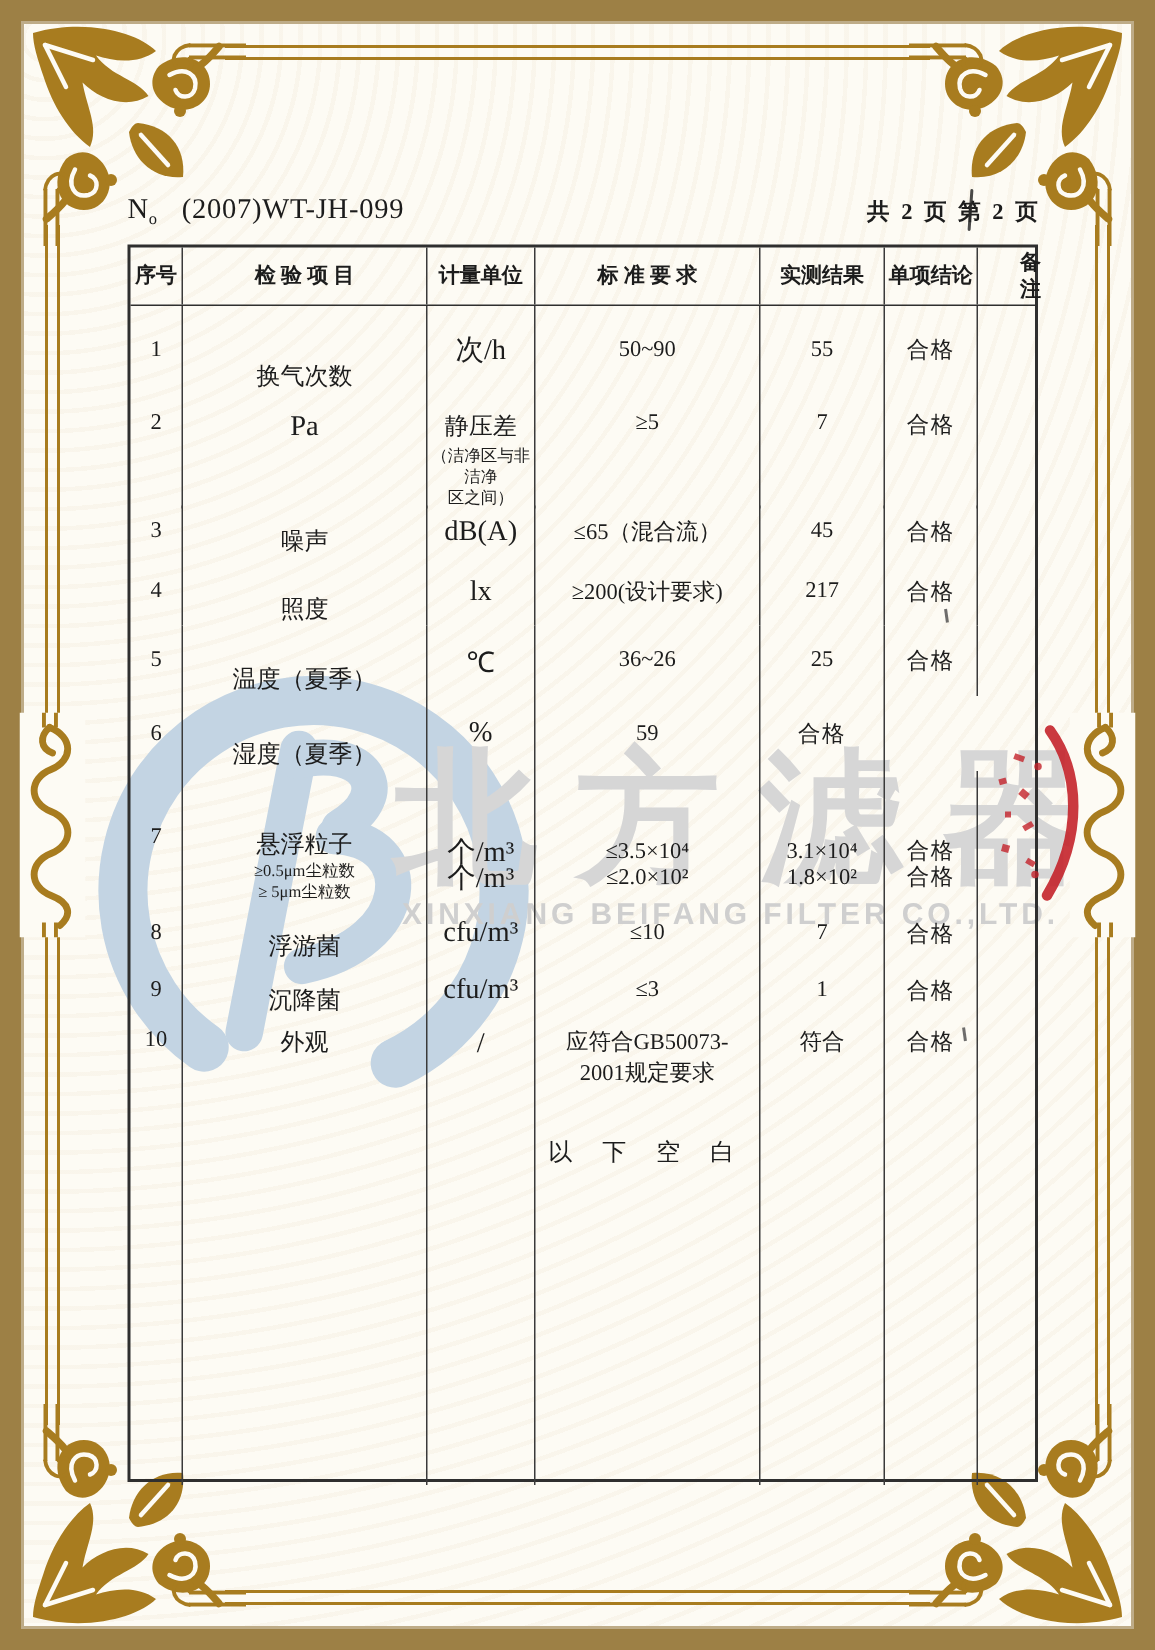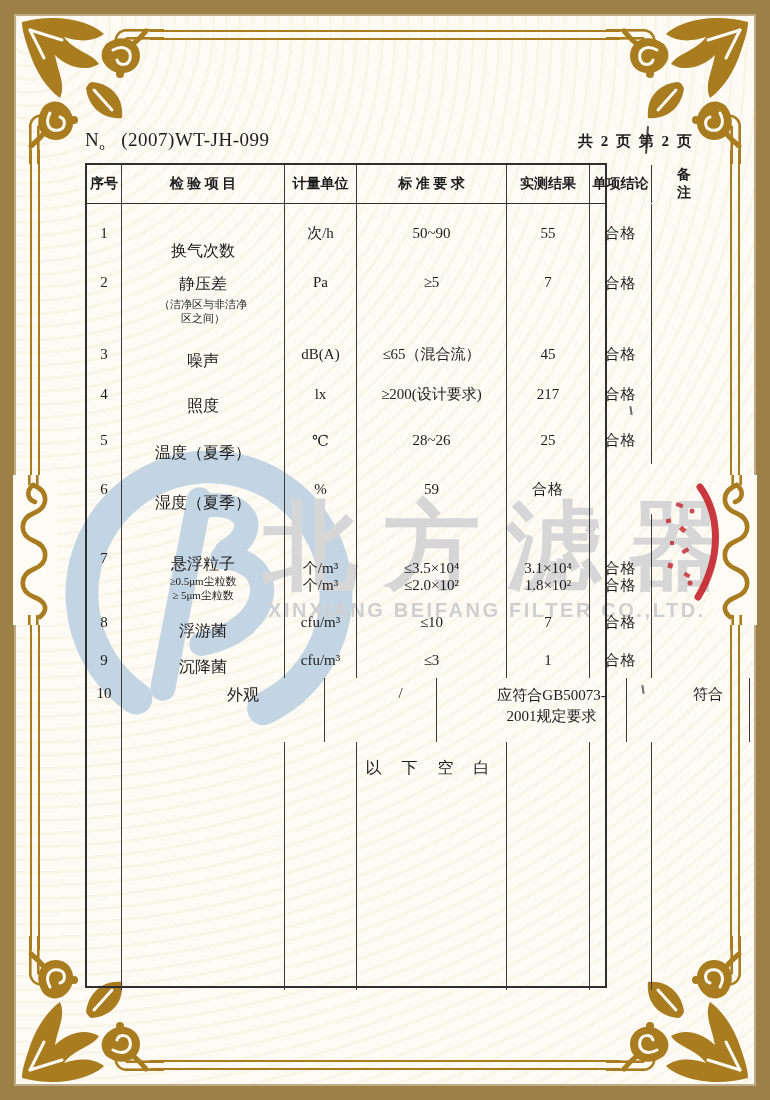--- a/index.html
+++ b/index.html
@@ -51,48 +51,48 @@
   .doc-no{position:absolute;left:85px;top:129px;font-size:19px;font-weight:normal;letter-spacing:.5px;}
   .doc-no .sub{font-size:11px;vertical-align:-4px;}
   .doc-no .num{margin-left:16px;}
   .page-info{position:absolute;left:578px;top:132px;font-size:15px;font-weight:bold;letter-spacing:2px;white-space:nowrap;}
   .pen-mark{position:absolute;left:646px;top:126px;width:2px;height:28px;background:#2a2a2a;
     transform:rotate(4deg);border-radius:1px;z-index:5;opacity:.85;}
   .tickmark{position:absolute;width:2px;height:9px;background:#4a4a4a;transform:rotate(-8deg);z-index:5;opacity:.8;}
   .tm1{left:630px;top:406px;}
   .tm2{left:642px;top:685px;}
   
-  .rpt-table{position:absolute;left:85px;top:163px;width:522px;height:825px;
-    border:2px solid #2f2f2f;box-sizing:border-box;background:transparent;}
+  .rpt-table{position:absolute;left:85px;top:163px;width:607px;height:825px;
+    border:2px solid #2f2f2f;box-sizing:border-box;background:transparent;font-family:Liberation Serif, serif;}
   .grid{display:grid;grid-template-columns:35px 163px 72px 150px 83px 62px 1fr;}
   .cell{border-right:1.2px solid #3a3a3a;box-sizing:border-box;display:flex;
     flex-direction:column;align-items:center;justify-content:center;
     text-align:center;white-space:pre-line;min-width:0;}
   .cell:last-child{border-right:none;margin-left:32px;}
   .thead{height:39px;border-bottom:1.5px solid #2f2f2f;box-sizing:border-box;}
   .thead .cell{font-weight:bold;font-size:14px;justify-content:center;}
   .trow .c-no{font-size:15px;}
   .trow .c-item{font-size:16px;justify-content:flex-end;}
-  .trow .c-unit{font-size:15px;}
+  .trow .c-unit{font-size:19px;}
   .trow .c-std,.trow .c-res{font-size:15px;}
   .trow .c-con{font-size:15px;letter-spacing:1px;}
   .note{font-size:11px;line-height:14px;margin-top:2px;}
   .r1{height:58px;}
   .r2{height:75px;}
   .r2 .cell{justify-content:flex-start;padding-top:12px;}
   .r3{height:35px;}
   .r4{height:45px;}
   .r5{height:47px;}
   .r6{height:50px;}
   .r7{height:88px;}
   .r7 .cell{line-height:17px;}
   .r7 .c-unit,.r7 .c-std,.r7 .c-res,.r7 .c-con{justify-content:flex-end;padding-bottom:8px;}
   .r8{height:40px;}
   .r9{height:36px;}
-  .r10{height:64px;gap:40px;}
+  .r10{height:64px;}
   .r10 .cell{justify-content:flex-start;padding-top:7px;}
   .r10 .c-std{line-height:21px;}
   .rblank{height:248px;}
   .rblank .cell{justify-content:flex-start;padding-top:16px;}
   .rblank .c-std{font-size:16px;letter-spacing:8px;}
 </style>
 </head>
 <body>
 
 <svg width="0" height="0" style="position:absolute">
@@ -245,23 +245,23 @@
         <div class="cell c-item"><div>换气次数</div></div>
         <div class="cell c-unit">次/h</div>
         <div class="cell c-std">50~90</div>
         <div class="cell c-res">55</div>
         <div class="cell c-con">合格</div>
         <div class="cell c-rem"></div>
       </div>
 
       <div class="grid trow r2">
         <div class="cell c-no">2</div>
+        <div class="cell c-unit">Pa</div>
         <div class="cell c-item"><div>静压差</div><div class="note">（洁净区与非洁净
 区之间）</div></div>
-        <div class="cell c-unit">Pa</div>
         <div class="cell c-std">≥5</div>
         <div class="cell c-res">7</div>
         <div class="cell c-con">合格</div>
         <div class="cell c-rem"></div>
       </div>
 
       <div class="grid trow r3">
         <div class="cell c-no">3</div>
         <div class="cell c-item"><div>噪声</div></div>
         <div class="cell c-unit">dB(A)</div>
@@ -278,21 +278,21 @@
         <div class="cell c-std">≥200(设计要求)</div>
         <div class="cell c-res">217</div>
         <div class="cell c-con">合格</div>
         <div class="cell c-rem"></div>
       </div>
 
       <div class="grid trow r5">
         <div class="cell c-no">5</div>
         <div class="cell c-item"><div>温度（夏季）</div></div>
         <div class="cell c-unit">℃</div>
-        <div class="cell c-std">28~26</div>
+        <div class="cell c-std">36~26</div>
         <div class="cell c-res">25</div>
         <div class="cell c-con">合格</div>
         <div class="cell c-rem"></div>
       </div>
 
       <div class="grid trow r6">
         <div class="cell c-no">6</div>
         <div class="cell c-item"><div>湿度（夏季）</div></div>
         <div class="cell c-unit">%</div>
         <div class="cell c-res">59</div>

